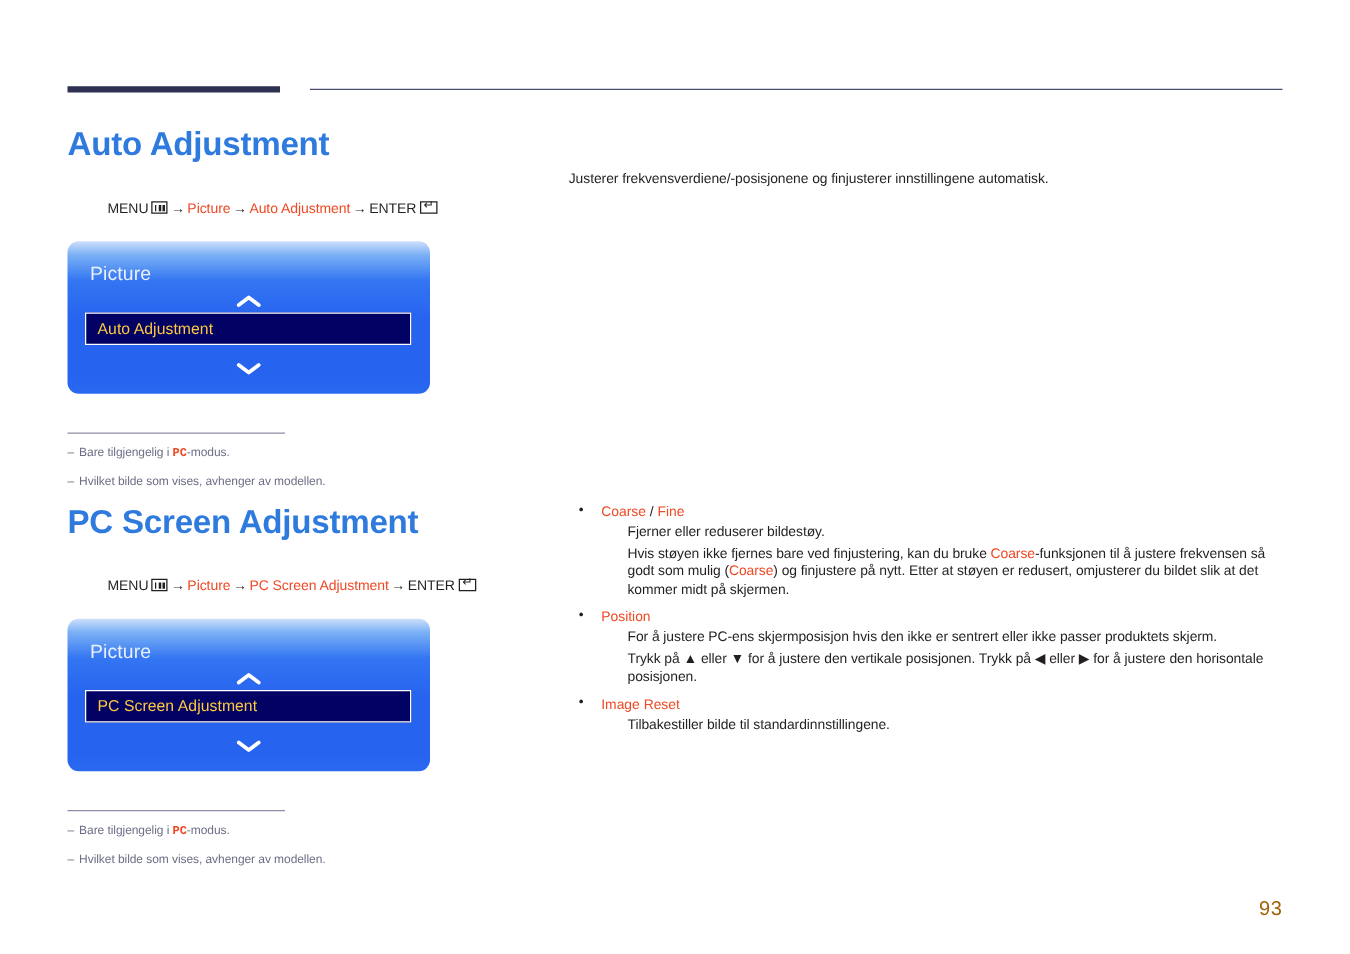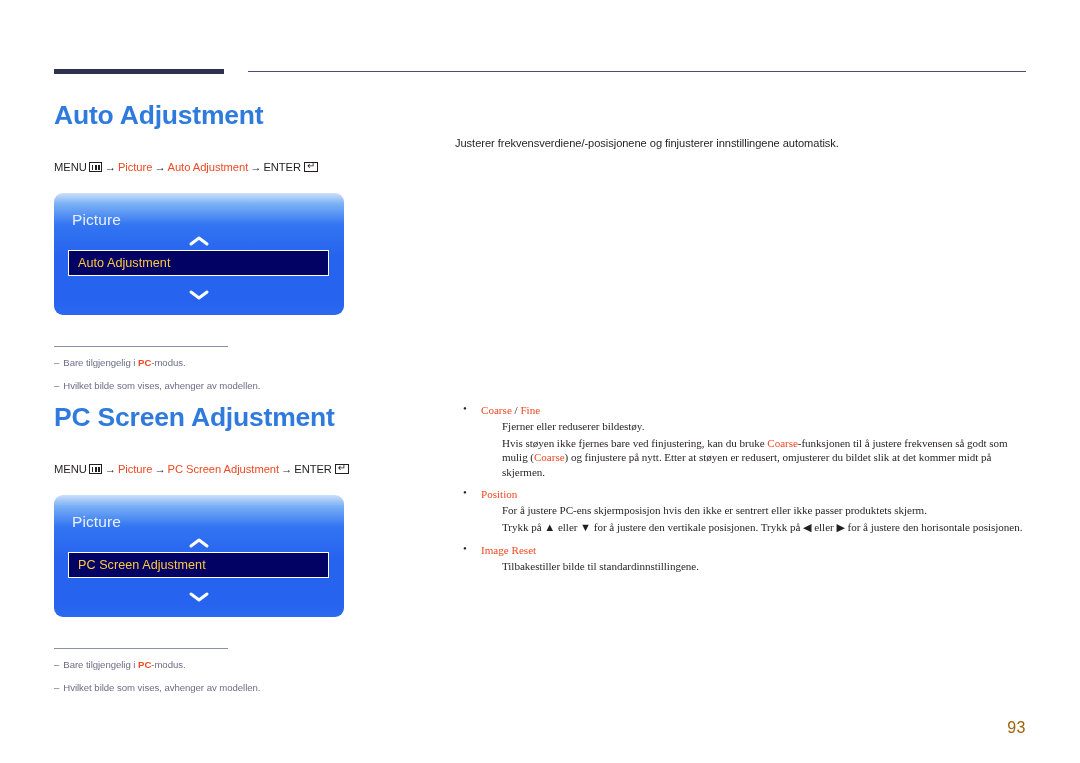--- a/index.html
+++ b/index.html
@@ -62,20 +62,21 @@
     letter-spacing: -0.2px;
   }
 
   
   .menu-path {
     font-size: 11.2px;
     line-height: 14px;
     color: #231f20;
     white-space: nowrap;
     letter-spacing: -0.05px;
+    margin-left: 32px;
   }
   .menu-path .hl { color: #ee4924; }
   .menu-path .arrow { padding: 0 2px; color:#231f20; }
 
   .icon-menu {
     display: inline-block;
     width: 13px;
     height: 10px;
     border: 1px solid #231f20;
     box-sizing: border-box;
@@ -183,41 +184,40 @@
   }
   .note {
     font-size: 9.6px;
     line-height: 13px;
     color: #6c6e86;
     letter-spacing: -0.05px;
     white-space: nowrap;
     margin-bottom: 10px;
   }
   .note .dash { margin-right: 4px; }
-  .note .hl { color: #ee4924; font-weight: bold; }
+  .note .hl { color: #ee4924; font-weight: bold; font-family: Liberation Mono, monospace; }
 
   
   .body-text {
     font-size: 11.1px;
     line-height: 14.5px;
     color: #231f20;
     letter-spacing: -0.05px;
     margin-top: 37px;
   }
 
   ul.bullets {
     list-style: none;
     margin: 0;
     padding: 0;
   }
   ul.bullets > li {
     position: relative;
     padding-left: 26px;
     margin-bottom: 8px;
-    font-family: Liberation Serif, serif;
   }
   ul.bullets > li::before {
     content: "\2022";
     position: absolute;
     left: 8px;
     top: -1px;
     font-size: 11px;
     color: #231f20;
   }
   .bullet-title {

